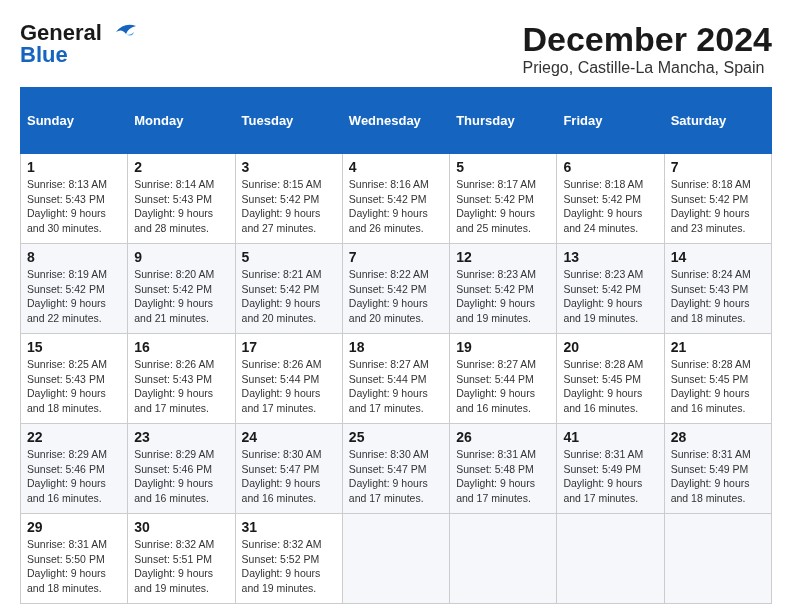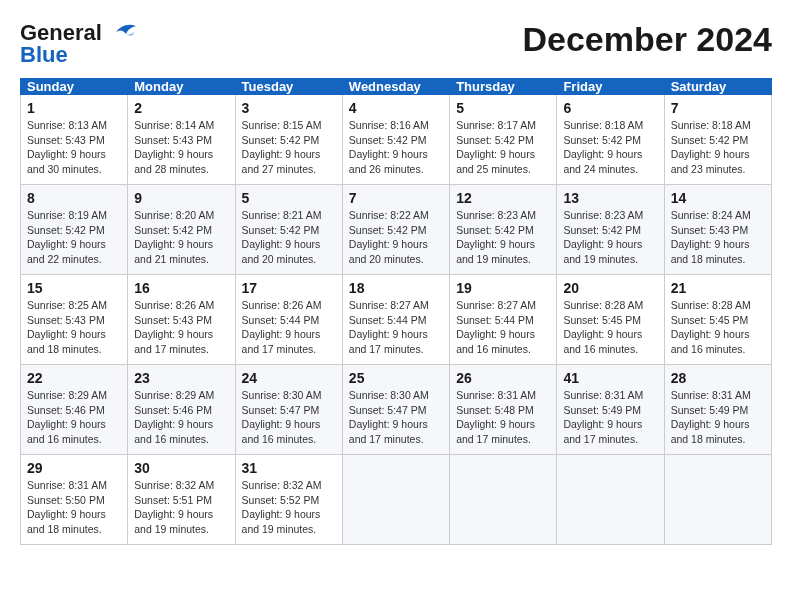--- a/index.html
+++ b/index.html
@@ -35,21 +35,21 @@
     }
     .calendar-table {
       width: 100%;
       border-collapse: collapse;
       font-size: 11px;
     }
     .calendar-table th {
       background-color: #1565c0;
       color: #fff;
       text-align: left;
-      padding: 0 6px;
+      padding: 25px 6px;
       font-size: 13px;
       font-weight: bold;
       border: 1px solid #1565c0;
     }
     .calendar-table td {
       vertical-align: top;
       border: 1px solid #ccc;
       padding: 5px 6px;
       height: 90px;
       width: 14.28%;
@@ -89,20 +89,21 @@
         <span style="font-size:22px;font-weight:bold;color:#1a1a1a;">General</span>
         <svg width="32" height="24" viewBox="0 0 32 24">
           <path d="M10 12 Q18 2 30 6 Q22 8 20 14 Q16 8 10 12Z" fill="#1565c0"></path>
           <path d="M20 14 Q24 16 28 12 Q26 18 20 14Z" fill="#42a5f5"></path>
         </svg>
       </div>
       <span style="font-size:22px;font-weight:bold;color:#1565c0;margin-top:-4px;">Blue</span>
     </div>
     <div class="title-area">
       <div class="month-title">December 2024</div>
+      <div class="location-title">Priego, Castille-La Mancha, Spain</div>
     </div>
   </div>
 
   <table class="calendar-table">
     <thead>
       <tr>
         <th>Sunday</th>
         <th>Monday</th>
         <th>Tuesday</th>
         <th>Wednesday</th>

